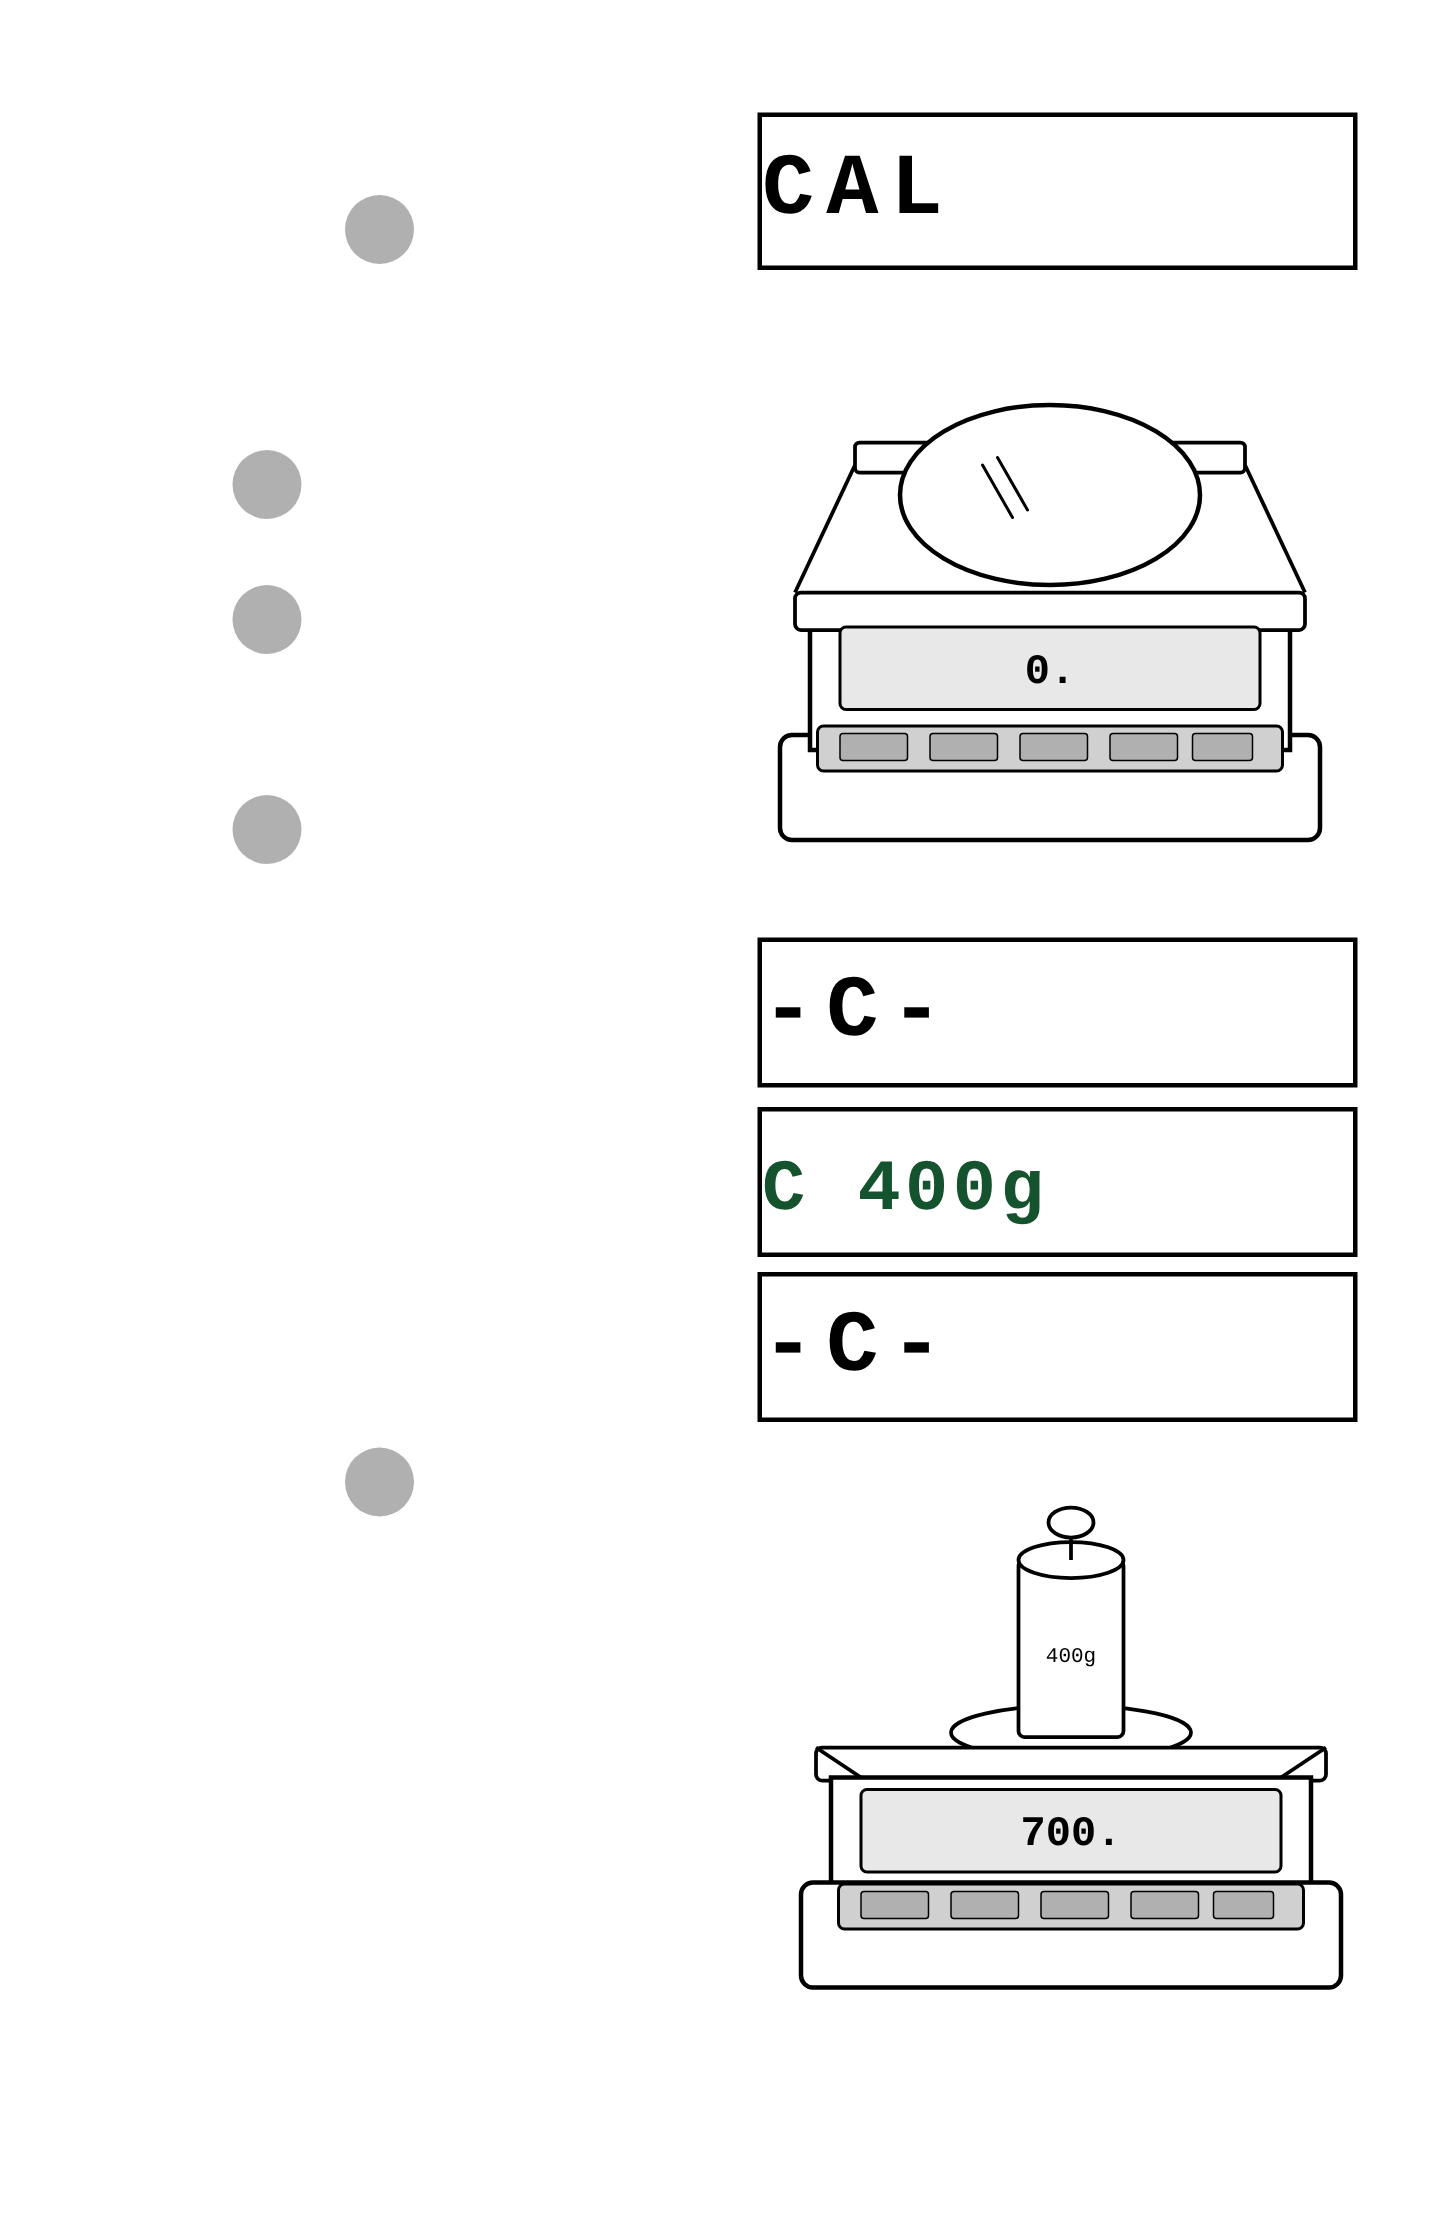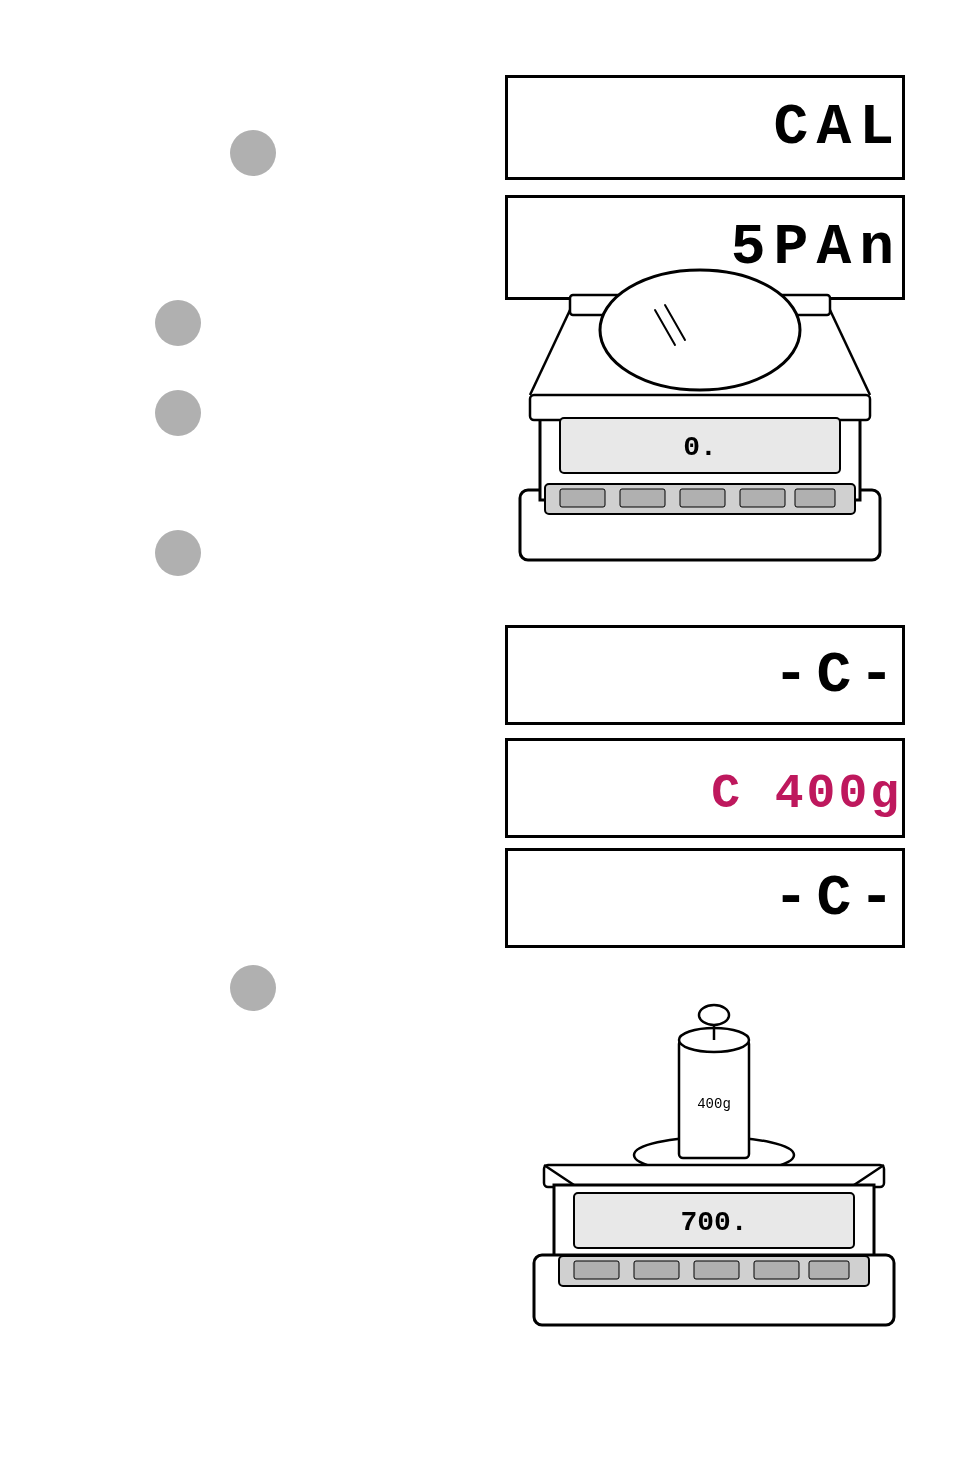--- a/index.html
+++ b/index.html
@@ -28,21 +28,21 @@
       background: #b0b0b0;
       position: absolute;
     }
 
     
     .display-box {
       position: absolute;
       border: 3px solid #000;
       display: flex;
       align-items: center;
-      justify-content: flex-end;
+      justify-content: flex-start;
       background: #fff;
     }
 
     .display-text {
       font-family: 'Courier New', Courier, monospace;
       font-size: 52px;
       font-weight: bold;
       letter-spacing: 6px;
       color: #000;
     }
@@ -62,23 +62,20 @@
 <body>
 
 <div class="page-container">
 
   <div class="bullet" style="top: 130px; left: 230px;"></div>
 
   <div class="display-box" style="top: 75px; left: 505px; width: 400px; height: 105px;">
     <span class="display-text segment">CAL</span>
   </div>
 
-  <div class="display-box" style="top: 195px; left: 505px; width: 400px; height: 105px;">
-    <span class="display-text segment">5PAn</span>
-  </div>
 
   <div class="bullet" style="top: 300px; left: 155px;"></div>
 
   <div class="bullet" style="top: 390px; left: 155px;"></div>
 
   <div class="scale-svg" style="top: 250px; left: 490px; width: 420px; height: 330px;">
     <svg width="420" height="330" viewBox="0 0 420 330" xmlns="http://www.w3.org/2000/svg">
 
       <rect x="30" y="240" width="360" height="70" rx="8" fill="white" stroke="black" stroke-width="3"></rect>
 
@@ -111,21 +108,21 @@
     </svg>
   </div>
 
   <div class="bullet" style="top: 530px; left: 155px;"></div>
 
   <div class="display-box" style="top: 625px; left: 505px; width: 400px; height: 100px;">
     <span class="display-text segment">-C-</span>
   </div>
 
   <div class="display-box" style="top: 738px; left: 505px; width: 400px; height: 100px;">
-    <span style="font-family: 'Courier New', monospace; font-size: 48px; font-weight: bold; letter-spacing: 3px; color: #be185d; margin-top: 12px;">C      400g</span>
+    <span style="font-family: 'Courier New', monospace; font-size: 48px; font-weight: bold; letter-spacing: 3px; color: #14532d; margin-top: 12px;">C      400g</span>
   </div>
 
   <div class="bullet" style="top: 965px; left: 230px;"></div>
 
   <div class="display-box" style="top: 848px; left: 505px; width: 400px; height: 100px;">
     <span class="display-text segment">-C-</span>
   </div>
 
   <div class="scale-svg" style="top: 960px; left: 504px; width: 420px; height: 400px;">
     <svg width="420" height="400" viewBox="0 0 420 400" xmlns="http://www.w3.org/2000/svg">

